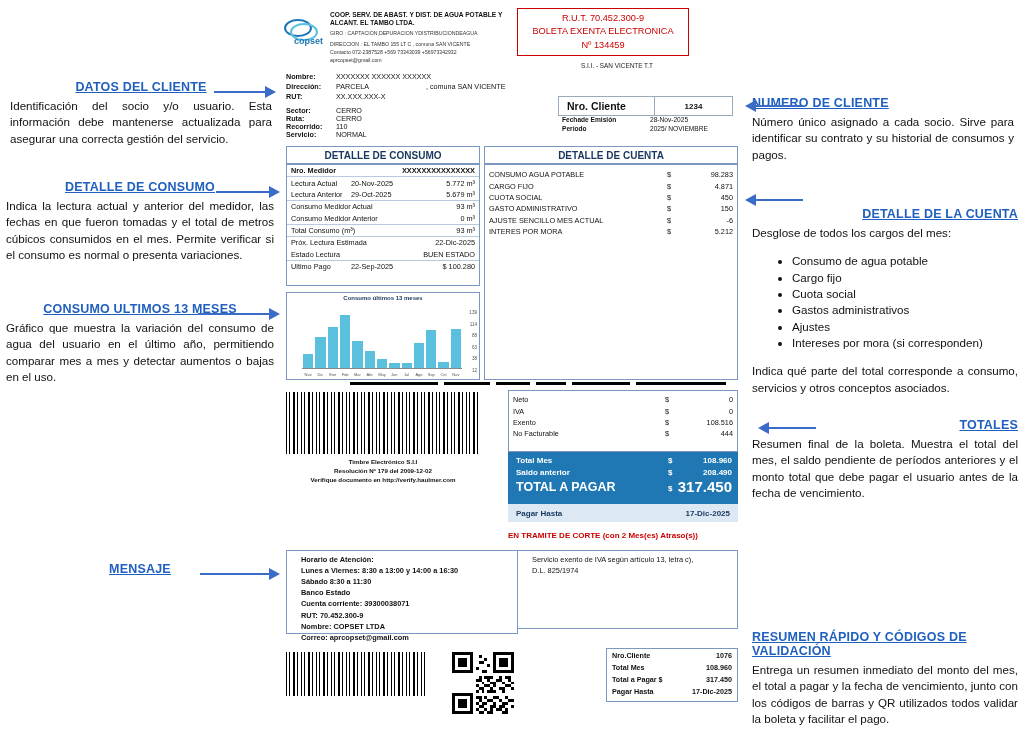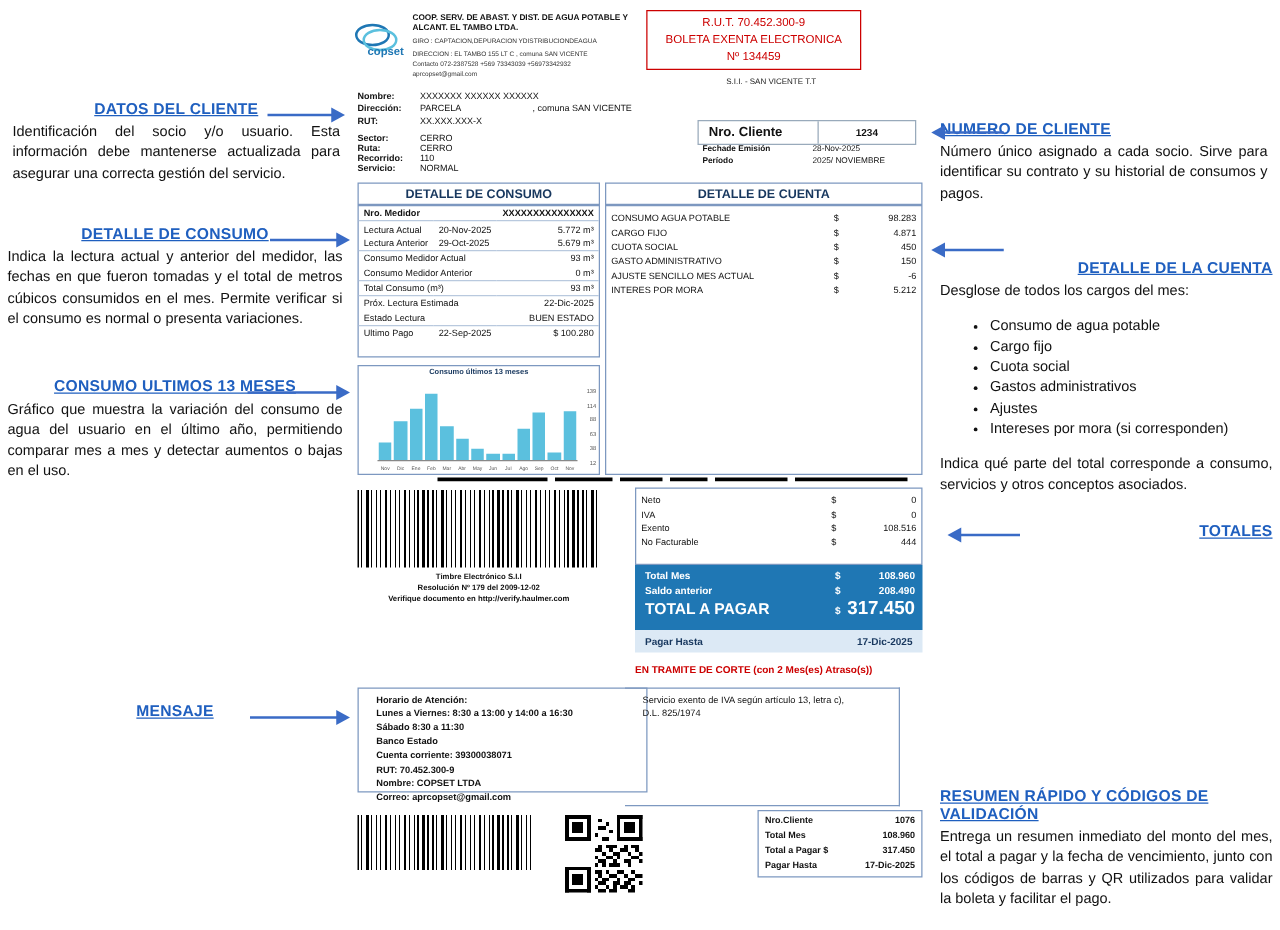--- a/index.html
+++ b/index.html
@@ -364,21 +364,21 @@
 <div class="msg-panel" style="left:286px; top:550px; width:232px; height:84px;">
   <div style="font-weight:bold;">Horario de Atención:</div>
   <div style="font-weight:bold;">Lunes a Viernes: 8:30 a 13:00 y 14:00 a 16:30</div>
   <div style="font-weight:bold;">Sábado 8:30 a 11:30</div>
   <div style="font-weight:bold;">Banco Estado</div>
   <div style="font-weight:bold;">Cuenta corriente: 39300038071</div>
   <div style="font-weight:bold;">RUT: 70.452.300-9</div>
   <div style="font-weight:bold;">Nombre: COPSET LTDA</div>
   <div style="font-weight:bold;">Correo: aprcopset@gmail.com</div>
 </div>
-<div class="msg-panel" style="left:500px; top:550px; width:220px; height:95px; border-left:none;">
+<div class="msg-panel" style="left:518px; top:550px; width:220px; height:79px; border-left:none;">
   <div>Servicio exento de IVA según artículo 13, letra c),</div>
   <div>D.L. 825/1974</div>
 </div>
 
 <div class="barcode" style="left:286px; top:652px; width:140px; height:44px;"></div>
 
 <div class="qr" style="left:452px; top:652px;">
   <svg width="62" height="62" viewBox="0 0 21 21" shape-rendering="crispEdges">
     <rect width="21" height="21" fill="#fff"></rect>
     <g fill="#000">
@@ -535,22 +535,23 @@
   </ul>
   <div class="ann-body">Indica qué parte del total corresponde a consumo, servicios y otros conceptos asociados.</div>
 </div>
 <div class="arrow left" style="left:745px; top:194px; width:58px;">
     <div class="shaft"></div>
     <div class="head"></div>
   </div>
 
 <div class="abs" style="left:752px; top:418px; width:266px;">
   <div class="ann-title" style="text-align:right;">TOTALES</div>
+  <div class="ann-body" style="margin-top:4px;">Resumen final de la boleta. Muestra el total del mes, el saldo pendiente de períodos anteriores y el monto total que debe pagar el usuario antes de la fecha de vencimiento.</div>
 </div>
 <div class="arrow left" style="left:758px; top:422px; width:58px;">
     <div class="shaft"></div>
     <div class="head"></div>
   </div>
 
 <div class="abs" style="left:752px; top:630px; width:266px;">
   <div class="ann-title" style="text-align:left;">RESUMEN RÁPIDO Y CÓDIGOS DE VALIDACIÓN</div>
-  <div class="ann-body" style="margin-top:4px;">Entrega un resumen inmediato del monto del mes, el total a pagar y la fecha de vencimiento, junto con los códigos de barras y QR utilizados para validar la boleta y facilitar el pago.</div>
+  <div class="ann-body" style="margin-top:4px;">Entrega un resumen inmediato del monto del mes, el total a pagar y la fecha de vencimiento, junto con los códigos de barras y QR utilizados todos validar la boleta y facilitar el pago.</div>
 </div>
 
 </body></html>

